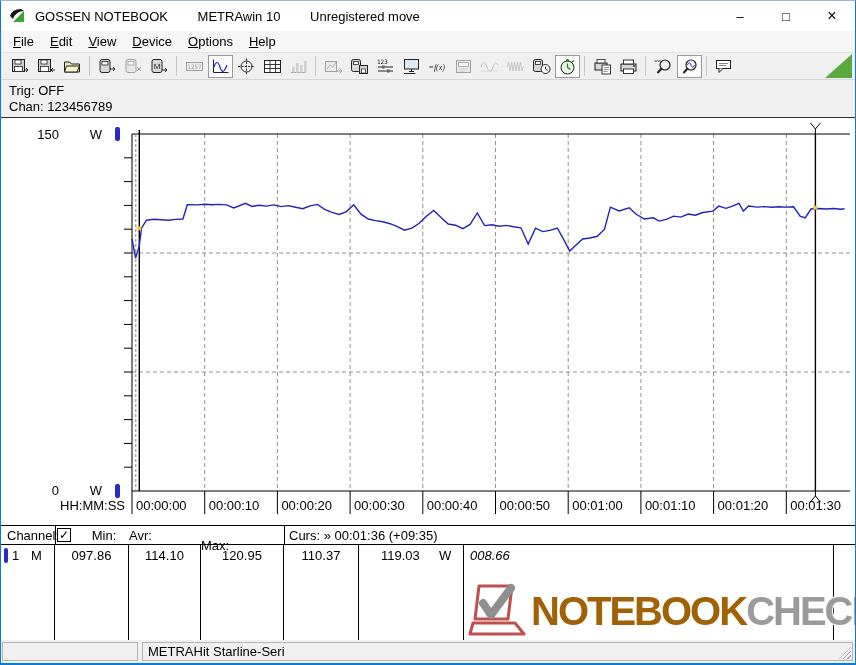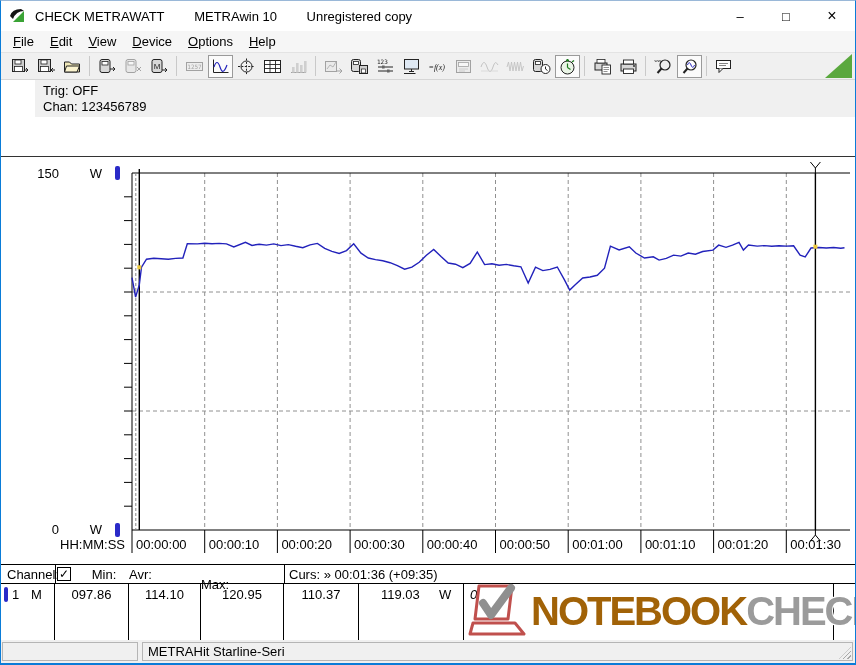--- a/index.html
+++ b/index.html
@@ -23,27 +23,27 @@
   .menu-item::first-letter{text-decoration:underline;}
   
   .toolbar{position:relative;height:27px;background:#f0f0f0;border-bottom:1px solid #d6d6d6;display:flex;align-items:center;padding-left:6px;}
   .tb-btn{width:25px;height:23px;margin:0 0.5px;border:1px solid transparent;background:transparent;display:flex;align-items:center;justify-content:center;padding:0;}
   .tb-btn svg{width:19px;height:17px;}
   .tb-btn.selected{border:1px solid #9a9a9a;background:#fbfbfb;}
   .tb-btn.disabled svg{filter:grayscale(1) opacity(0.38);}
   .tb-sep{width:1px;height:20px;background:#c9c9c9;margin:0 4px;}
   .tb-triangle{position:absolute;right:3px;bottom:1px;width:0;height:0;border-bottom:24px solid #5aa83e;border-left:27px solid transparent;}
   
-  .infobar{position:relative;height:37px;background:#f0f0f0;font-size:13px;margin-left:34px;}
+  .infobar{position:relative;height:37px;background:#f0f0f0;font-size:13px;}
   .info-col1{position:absolute;left:8px;top:3px;line-height:16px;}
   .info-col2{position:absolute;left:230px;top:3px;line-height:16px;}
   .info-label{display:inline-block;}
   .gap{display:inline-block;width:10px;}
   
-  .chart-panel{height:408px;background:#fff;border-top:1px solid #333;position:relative;margin-top:39px;}
+  .chart-panel{height:408px;background:#fff;border-top:1px solid #333;position:relative;}
   .chart-panel svg{display:block;}
   .ax{font:13px "Liberation Sans",sans-serif;fill:#000;}
   
   .meas{position:relative;height:116px;background:#fff;border-top:1px solid #000;font-size:13px;}
   .meas-header{position:relative;height:19px;border-bottom:1px solid #000;}
   .h-sep{position:absolute;top:0;width:1px;height:19px;background:#000;}
   .meas-body{position:relative;height:96px;}
   .mcol{position:absolute;top:0;height:100%;border-right:1px solid #000;}
   .mval{position:absolute;top:3px;width:100%;text-align:center;}
   .c0{left:0;width:54px;}
@@ -209,23 +209,23 @@
 </svg>
 
 <div class="window">
 
   <div class="titlebar">
     <svg class="logo" viewBox="0 0 18 18">
       <polygon points="4,15 15,4 15,15" fill="#3aa335"></polygon>
       <path d="M1 9 Q3 2 12 2 L15 4 Q7 4 4 12 Z" fill="#141414"></path>
     </svg>
     <div class="title-text">
-      <span>CHECK METRAWATT</span>
+      <span>GOSSEN NOTEBOOK</span>
       <span>METRAwin 10</span>
-      <span>Unregistered copy</span>
+      <span>Unregistered move</span>
     </div>
     <div class="win-buttons">
       <div class="win-btn">–</div>
       <div class="win-btn">□</div>
       <div class="win-btn" style="font-size:16px">×</div>
     </div>
   </div>
 
   <div class="menubar" id="menubar">
       <span class="menu-item">File</span>

